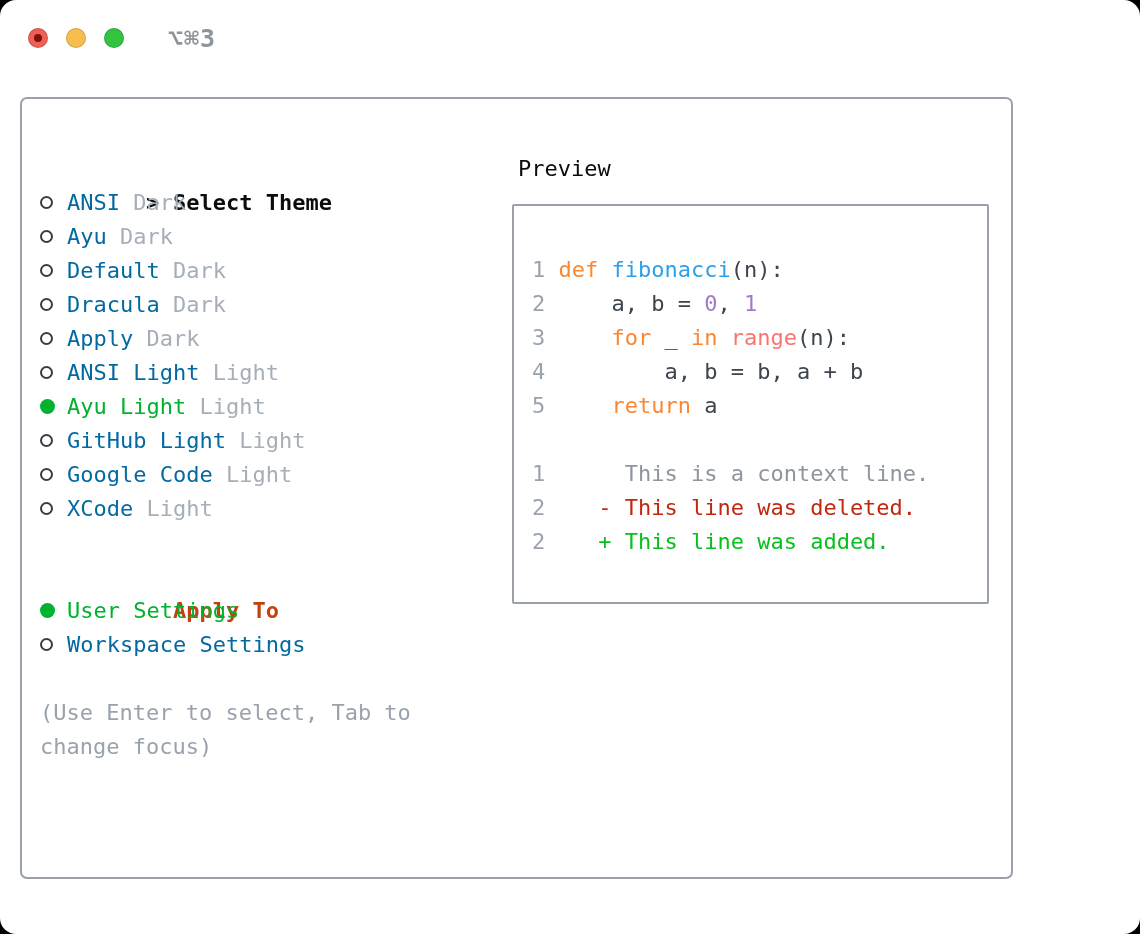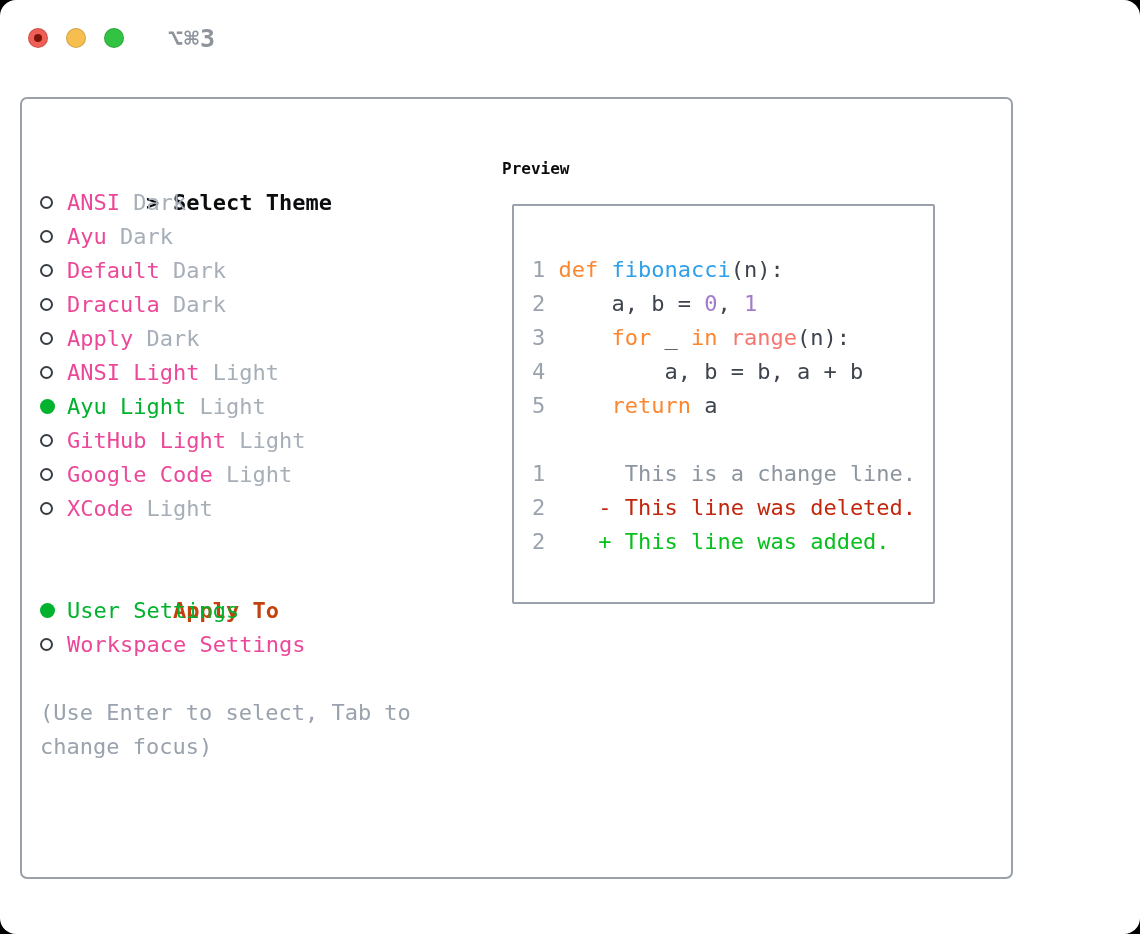--- a/index.html
+++ b/index.html
@@ -29,30 +29,30 @@
   .left-col { position:absolute; left:18px; top:53px; width:450px;
               font-size:22px; line-height:34px; }
   .row { height:34px; white-space:pre; }
   .spacer { height:34px; }
   .marker { display:inline-block; width:27px; }
   .cursor { font-weight:bold; color:#0a0c0e; }
   .hdr { font-weight:bold; color:#0a0c0e; }
   .radio { display:inline-block; width:13px; height:13px; border-radius:50%;
            border:2px solid #373d45; vertical-align:middle; margin-top:-3px; }
   .radio.filled { width:15px; height:15px; border:none; background:#00b22d; }
-  .t-name { color:#ec4899; }
+  .t-name { color:#0369a1; }
   .t-name.sel { color:#00b22d; }
   .t-variant { color:#a6aeb8; }
   .apply-label { color:#c2410c; font-weight:600; }
   .hint { width:404px; color:#99a2ad; white-space:normal; line-height:34px; }
 
   
-  .preview-header { position:absolute; left:480px; top:53px; font-size:16px;
-                    line-height:34px; font-weight:bold; color:#0a0c0e; }
-  .preview-box { position:absolute; left:490px; top:105px; width:423px; height:400px;
+  .preview-header { position:absolute; left:496px; top:53px; font-size:22px;
+                    line-height:34px; font-weight:normal; color:#0a0c0e; }
+  .preview-box { position:absolute; left:490px; top:105px; width:477px; height:400px;
                  border:2px solid #9aa1ab; border-radius:2px; background:#fff;
                  padding:47px 0 16px 18px; overflow:hidden; }
   .cline { height:34px; line-height:34px; font-size:22px; white-space:pre; }
   .ln { display:inline-block; width:2ch; color:#9aa2ad; }
   .tk-pln  { color:#3d444d; }
   .tk-kw   { color:#fb8731; }
   .tk-fn   { color:#2e9fe9; }
   .tk-call { color:#f8756f; }
   .tk-const{ color:#a37acc; }
   .tk-ctx  { color:#8d959f; }
@@ -112,20 +112,20 @@
     <div class="preview-header">Preview</div>
 
     <div class="preview-box">
       <div>
           <div class="cline"><span class="ln">1</span><span class="tk-kw">def</span><span class="tk-pln"> </span><span class="tk-fn">fibonacci</span><span class="tk-pln">(n):</span></div>
           <div class="cline"><span class="ln">2</span><span class="tk-pln">    a, b = </span><span class="tk-const">0</span><span class="tk-pln">, </span><span class="tk-const">1</span></div>
           <div class="cline"><span class="ln">3</span><span class="tk-pln">    </span><span class="tk-kw">for</span><span class="tk-pln"> _ </span><span class="tk-kw">in</span><span class="tk-pln"> </span><span class="tk-call">range</span><span class="tk-pln">(n):</span></div>
           <div class="cline"><span class="ln">4</span><span class="tk-pln">        a, b = b, a + b</span></div>
           <div class="cline"><span class="ln">5</span><span class="tk-pln">    </span><span class="tk-kw">return</span><span class="tk-pln"> a</span></div>
           <div class="cline"><span class="ln"></span></div>
-          <div class="cline"><span class="ln">1</span><span class="tk-ctx">     This is a change line.</span></div>
+          <div class="cline"><span class="ln">1</span><span class="tk-ctx">     This is a context line.</span></div>
           <div class="cline"><span class="ln">2</span><span class="tk-del">   - This line was deleted.</span></div>
           <div class="cline"><span class="ln">2</span><span class="tk-add">   + This line was added.</span></div>
         </div>
     </div>
 
   </div>
 </div>
 
 </body></html>

